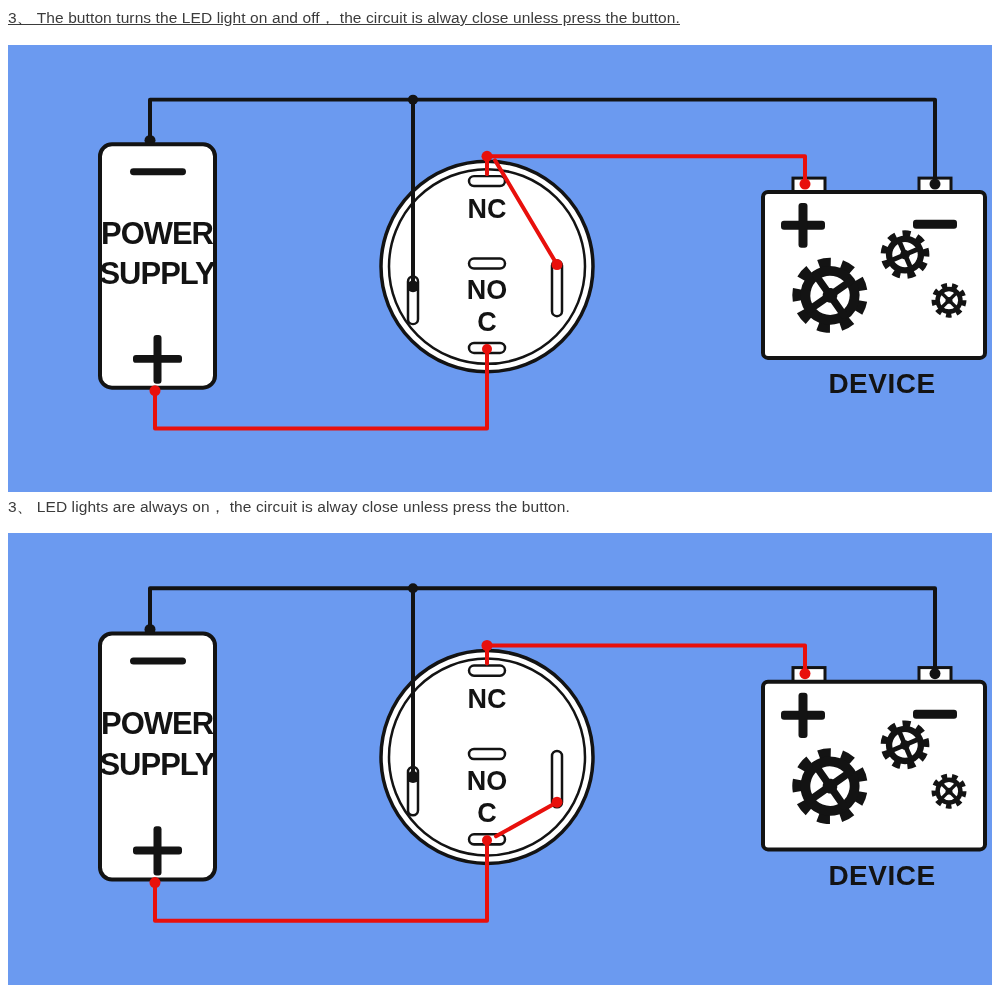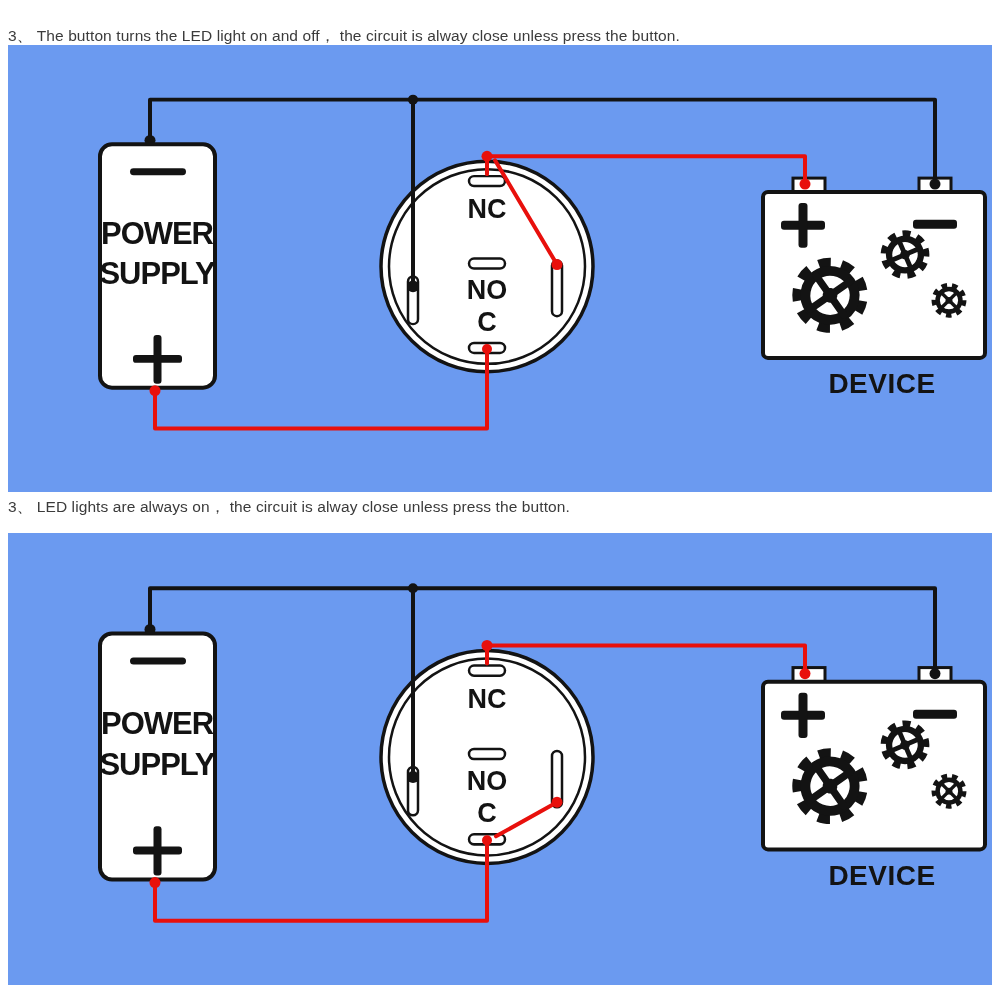--- a/index.html
+++ b/index.html
@@ -4,21 +4,21 @@
 <style>
   html,body{margin:0;padding:0;}
   body{
     width:1000px;height:995px;background:#ffffff;position:relative;
     font-family:"Liberation Sans",sans-serif;overflow:hidden;
   }
   .caption{
     position:absolute;left:8px;font-size:15.5px;color:#3b3b3b;
     white-space:nowrap;letter-spacing:0.1px;
   }
-  .caption-3{top:26px;}
+  .caption-3{top:8px;text-decoration:underline;}
   .caption-4{top:497px;}
   svg.panel{position:absolute;left:8px;width:984px;display:block;}
   #panel1{top:45px;height:447px;}
   #panel2{top:533px;height:452px;}
   svg text{
     font-family:"Liberation Sans",sans-serif;font-weight:700;
     fill:#131313;text-anchor:middle;
   }
   .t-big{font-size:31px;letter-spacing:-1px;}
   .t-term{font-size:27px;}

